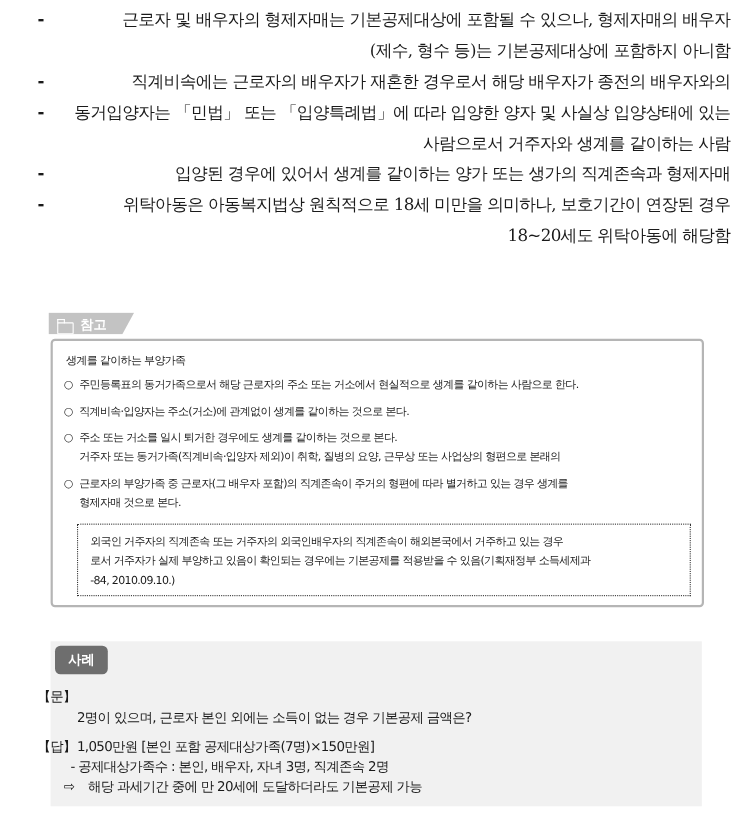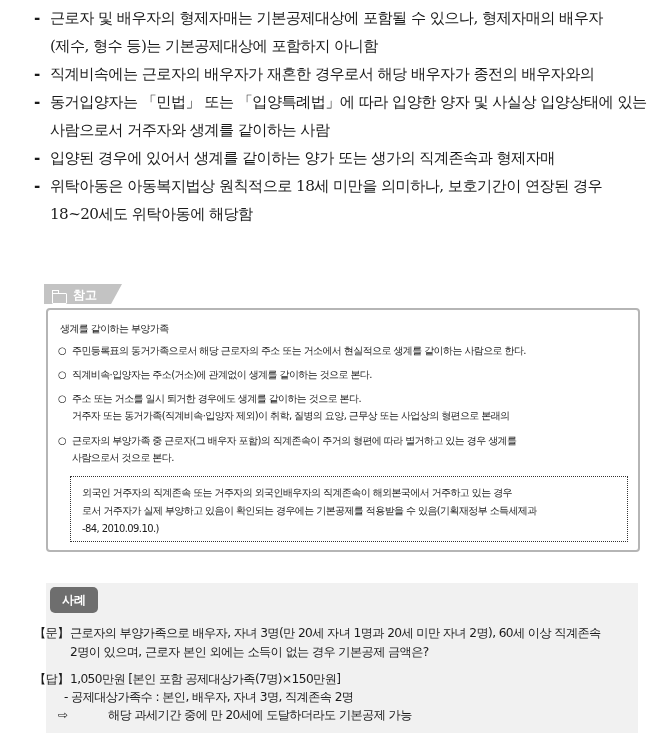--- a/index.html
+++ b/index.html
@@ -11,21 +11,21 @@
     .bullets { position: absolute; left: 34px; top: 4px; width: 630px; }
     .bullet {
       position: relative; padding-left: 16px;
       font-size: 15.2px; line-height: 28px; letter-spacing: -0.6px;
       margin-bottom: 0px; font-family: "DejaVu Serif", "Liberation Serif", serif;
     }
     .bullet .dash {
       position: absolute; left: 0; top: 0; font-weight: bold;
       font-family: "DejaVu Sans", sans-serif;
     }
-    .bullet .txt { display: block; }
+    .bullet .txt { display: block; text-align: right; }
 
     .ref-tab {
       position: absolute; left: 44px; top: 284px; width: 78px; height: 20px;
       background: #c3c3c3;
       clip-path: polygon(0 0, 100% 0, 86% 100%, 0 100%);
       color: #ffffff; font-size: 12px; font-weight: bold;
       display: flex; align-items: flex-end; padding-left: 8px; box-sizing: border-box;
     }
     .ref-tab .folder {
       display: inline-block; width: 13px; height: 9px; border: 1px solid #fff;
@@ -109,35 +109,34 @@
     <span class="rtxt">직계비속·입양자는 주소(거소)에 관계없이 생계를 같이하는 것으로 본다.</span>
   </div>
   <div class="ref-item" style="top:80px">
     <span class="circ">○</span>
     <span class="rtxt">주소 또는 거소를 일시 퇴거한 경우에도 생계를 같이하는 것으로 본다.</span>
     <span class="rtxt">거주자 또는 동거가족(직계비속·입양자 제외)이 취학, 질병의 요양, 근무상 또는 사업상의 형편으로 본래의</span>
   </div>
   <div class="ref-item" style="top:122px">
     <span class="circ">○</span>
     <span class="rtxt">근로자의  부양가족 중 근로자(그 배우자 포함)의 직계존속이 주거의 형편에 따라 별거하고 있는 경우 생계를</span>
-    <span class="rtxt">사람으로서 것으로 본다.</span>
+    <span class="rtxt">형제자매 것으로 본다.</span>
   </div>
 
   <div class="note-box">
     <div>외국인 거주자의 직계존속 또는 거주자의 외국인배우자의 직계존속이 해외본국에서 거주하고 있는 경우</div>
     <div>로서 거주자가 실제 부양하고 있음이 확인되는 경우에는 기본공제를 적용받을 수 있음(기획재정부 소득세제과</div>
     <div>-84, 2010.09.10.)</div>
   </div>
 </div>
 
 <div class="case-box">
   <div class="case-tag">사례</div>
 
   <div class="case-line" style="left:-12px; top:41px;">【문】</div>
-  <div class="case-line" style="left:24px; top:41px; width:566px;">근로자의 부양가족으로 배우자, 자녀 3명(만 20세 자녀 1명과 20세 미만 자녀 2명), 60세 이상 직계존속</div>
   <div class="case-line" style="left:24px; top:60px; width:566px;">2명이 있으며, 근로자 본인 외에는 소득이 없는 경우 기본공제 금액은?</div>
 
   <div class="case-line" style="left:-12px; top:87px;">【답】</div>
   <div class="case-line" style="left:24px; top:87px;">1,050만원 [본인 포함 공제대상가족(7명)×150만원]</div>
   <div class="case-line" style="left:18px; top:105px;">- 공제대상가족수 : 본인, 배우자, 자녀 3명, 직계존속 2명</div>
   <div class="case-line" style="left:12px; top:123px;">⇨</div>
-  <div class="case-line" style="left:34px; top:123px;margin-left:28px;">해당 과세기간 중에 만 20세에 도달하더라도 기본공제 가능</div>
+  <div class="case-line" style="left:34px; top:123px;">해당 과세기간 중에 만 20세에 도달하더라도 기본공제 가능</div>
 </div>
 
 </body></html>

